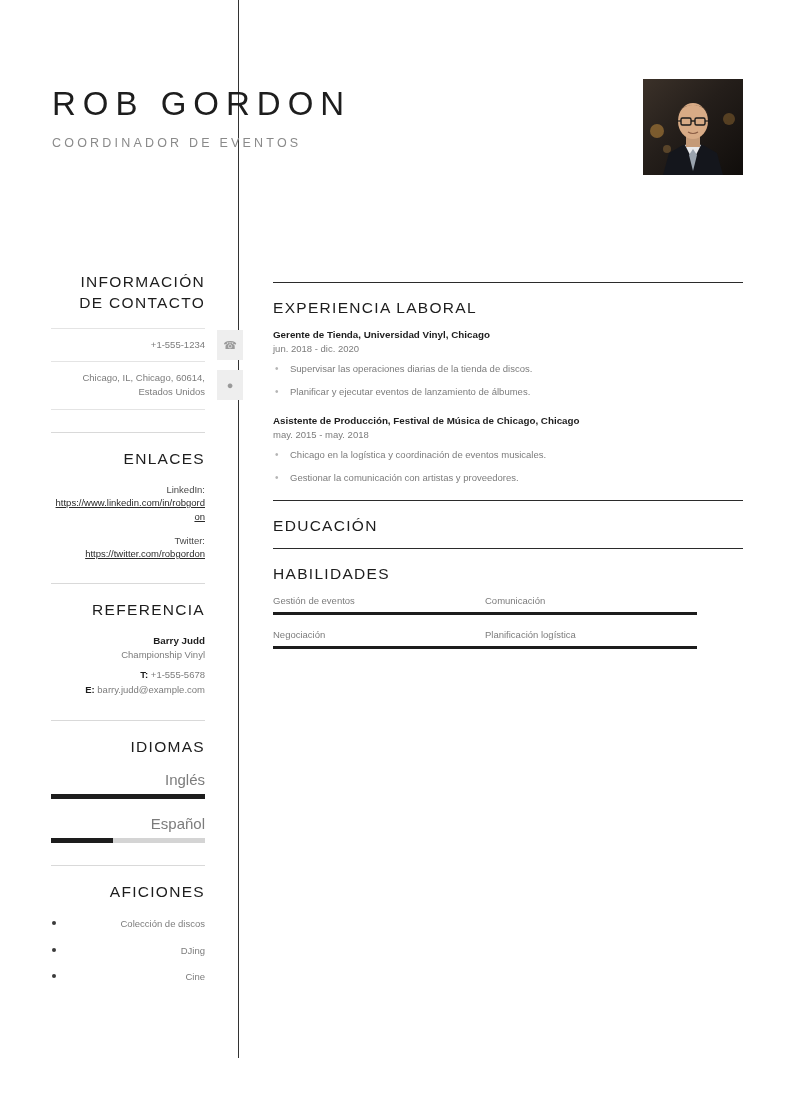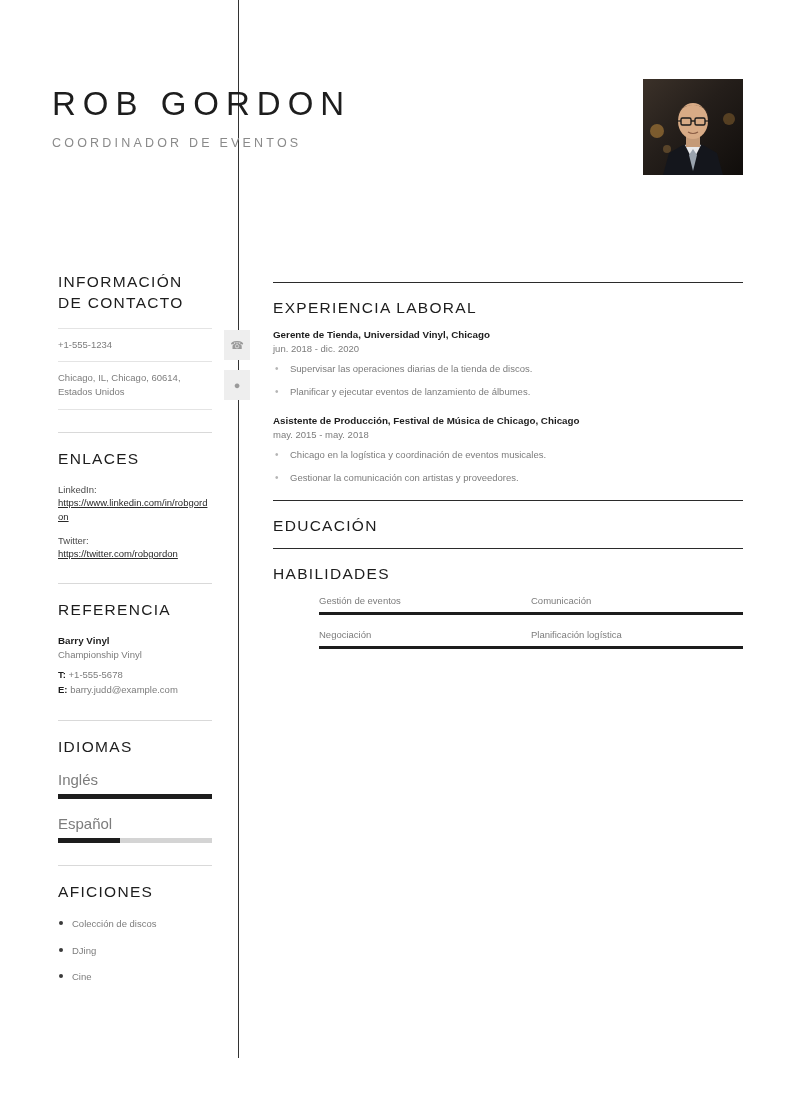--- a/index.html
+++ b/index.html
@@ -63,23 +63,24 @@
     width: 100px;
     height: 96px;
     background: #2f2b28;
     overflow: hidden;
   }
   .photo svg { display: block; }
 
   
   .left {
     position: absolute;
-    left: 58px;
+    left: 51px;
     top: 272px;
     width: 154px;
+    text-align: right;
   }
   .sec-title-l {
     font-size: 15.5px;
     letter-spacing: 1.3px;
     color: #1d1d1d;
     font-weight: 400;
     line-height: 1.35;
     margin: 0 0 14px 0;
   }
   .contact-row {
@@ -228,21 +229,21 @@
     position: absolute;
     left: 2px;
     top: -1px;
     color: #b5b5b5;
     font-size: 10px;
   }
   .job-block { margin-bottom: 15px; }
   .skills-grid {
     display: flex;
     flex-wrap: wrap;
-    justify-content: flex-end;
+    justify-content: flex-start;
   }
   .skill {
     width: 212px;
     margin-bottom: 14px;
   }
   .skill-name {
     font-size: 9.5px;
     color: #7c7c7c;
     margin-bottom: 6px;
   }
@@ -322,21 +323,21 @@
       <div class="sec-title-l">ENLACES</div>
       <div class="link-label">LinkedIn:</div>
       <a class="link-url" href="#">https://www.linkedin.com/in/robgordon</a>
       <div class="link-label">Twitter:</div>
       <a class="link-url" href="#">https://twitter.com/robgordon</a>
     </div>
 
     <div>
       <div class="divider"></div>
       <div class="sec-title-l">REFERENCIA</div>
-      <div class="ref-name">Barry Vinyl</div>
+      <div class="ref-name">Barry Judd</div>
       <div class="ref-company">Championship Vinyl</div>
       <div class="ref-line">
         <b>T:</b>
         <span>+1-555-5678</span>
       </div>
       <div class="ref-line">
         <b>E:</b>
         <span>barry.judd@example.com</span>
       </div>
     </div>

